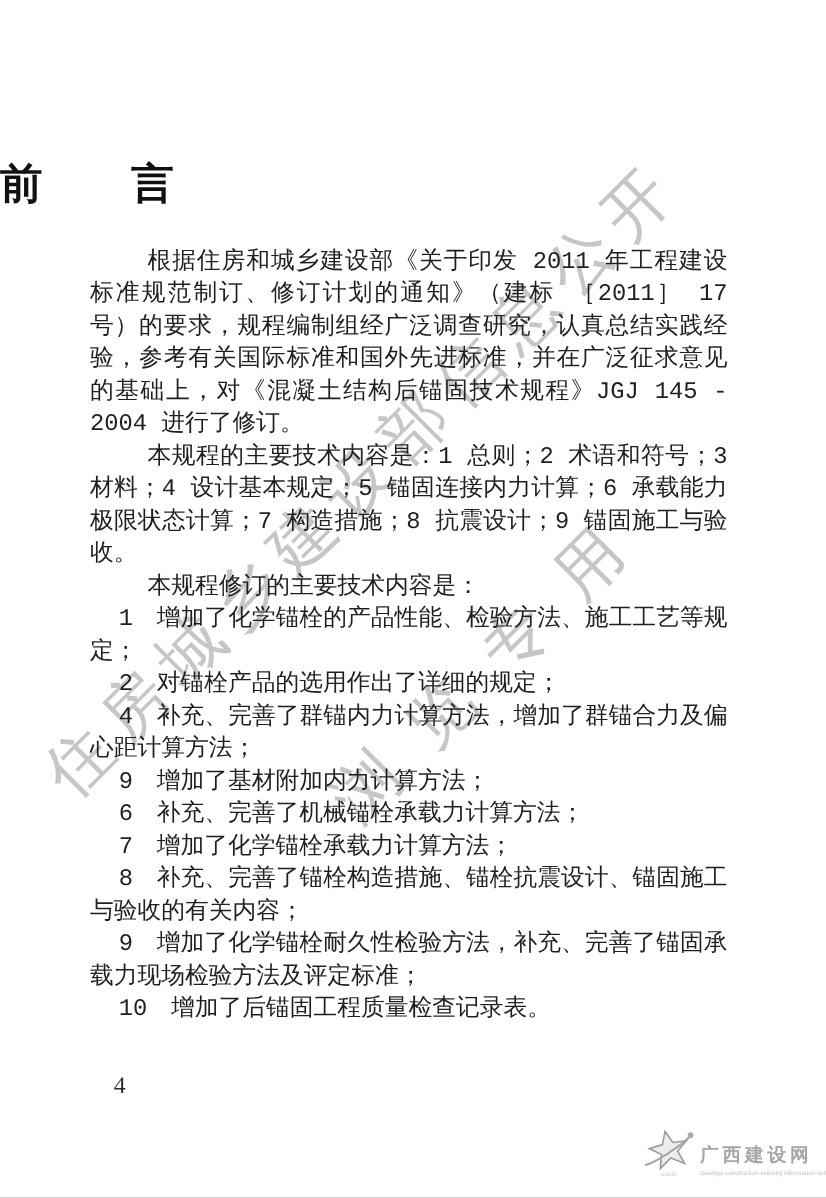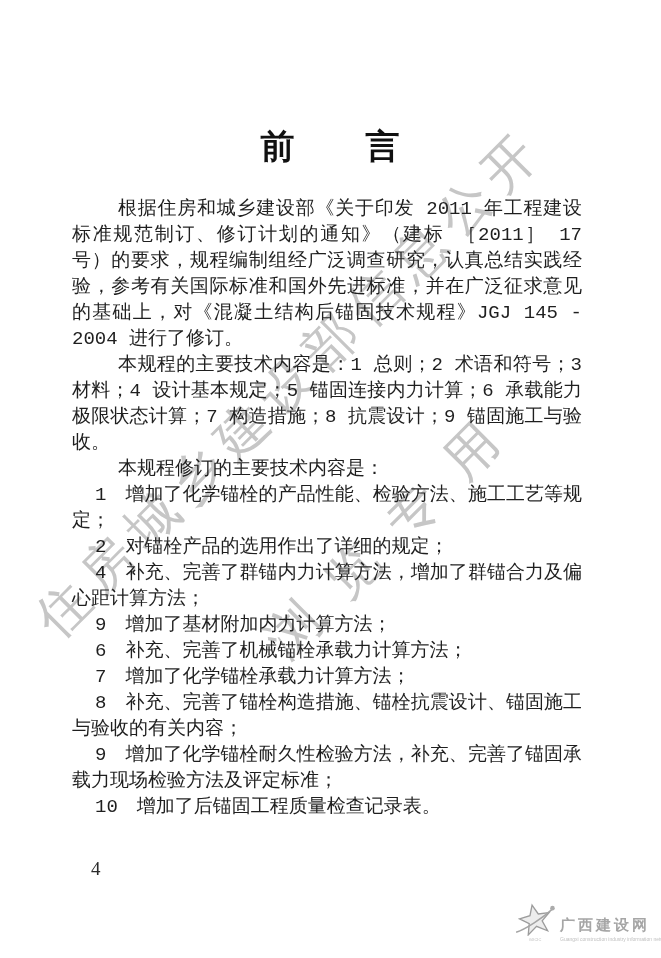--- a/index.html
+++ b/index.html
@@ -21,21 +21,21 @@
     transform:rotate(-45deg);
     z-index:0;
     user-select:none;
   }
   .wm1{left:70px;top:583px;font-size:52px;letter-spacing:11px;}
   .wm2{left:300px;top:603px;font-size:52px;letter-spacing:32px;}
   
   .content{position:absolute;inset:0;z-index:1;}
   .doc-title{
     position:absolute;left:0;top:124px;width:100%;
-    text-align:center;
+    text-align:left;
     font-size:34px;font-weight:bold;color:#111;
     letter-spacing:1px;
     margin:0;
   }
   .text-body{
     position:absolute;left:72px;top:196px;width:510px;
     font-size:19px;line-height:26px;
     text-align:justify;
   }
   .text-body p{margin:0;padding:0;font-family:Liberation Mono, monospace;}

